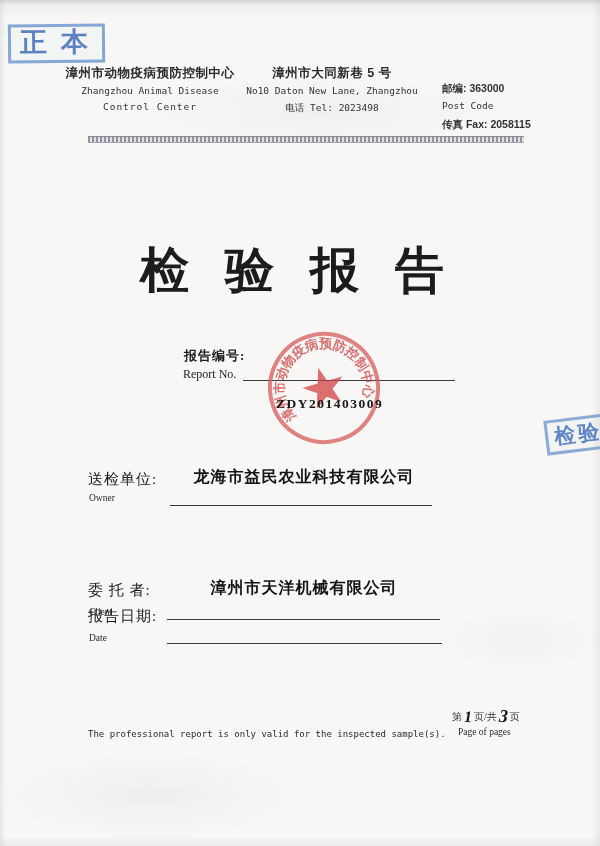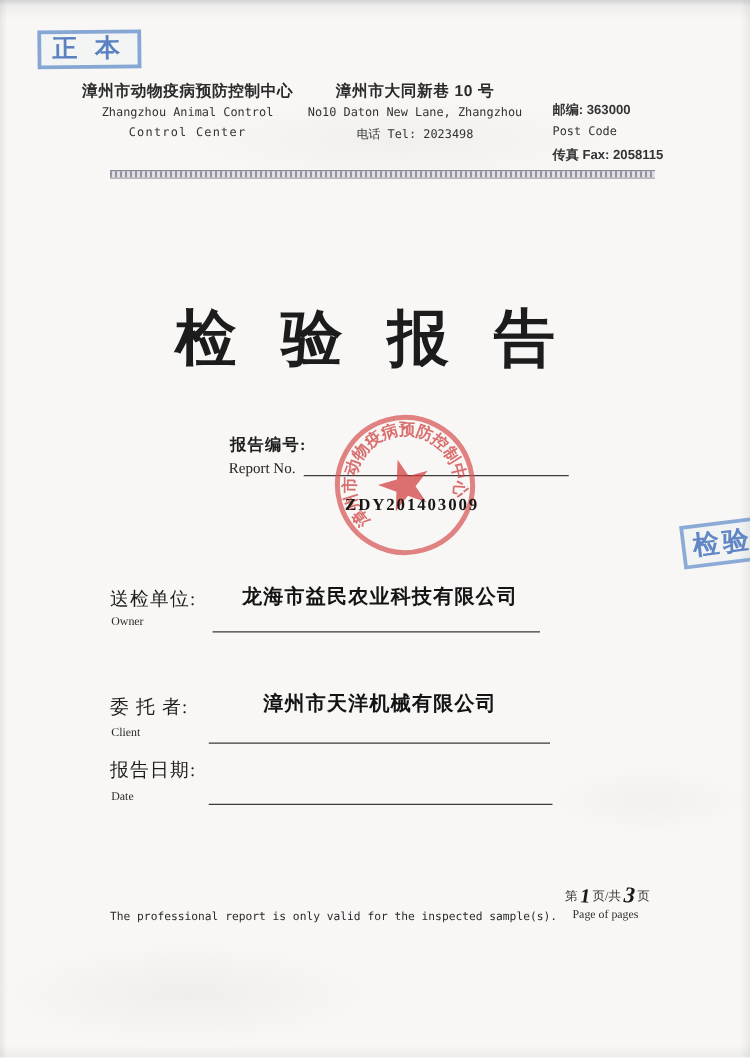--- a/index.html
+++ b/index.html
@@ -17,25 +17,24 @@
       linear-gradient(0deg, rgba(130,130,138,0.10) 0px, rgba(0,0,0,0) 10px);
   }
   .abs{position:absolute;}
 
   
   .copy-stamp{
     left:8px;top:24px;
     border:3px solid rgba(106,146,204,0.8);
     color:rgba(78,118,190,0.92);
     font-family:"Liberation Serif",serif;
-    font-weight:bold;font-size:20px;line-height:1.1;
+    font-weight:bold;font-size:27px;line-height:1.1;
     padding:1px 0 2px 9px;letter-spacing:14px;
     transform:rotate(-0.6deg);
     background:rgba(140,170,220,0.04);
-    margin-left:22px;
   }
 
   
   .hdr{line-height:1.15;}
   .hdr-col1{left:58px;top:66px;width:184px;text-align:center;}
   .hdr-col2{left:246px;top:66px;width:172px;text-align:center;}
   .hdr-col3{left:442px;top:68px;width:130px;text-align:left;margin-top:14px;}
   .hdr .zh{font-family:"Liberation Sans",sans-serif;font-weight:bold;font-size:12.5px;color:#2b2b2b;letter-spacing:0.5px;}
   .hdr .mono{font-family:"DejaVu Sans Mono",monospace;font-size:9.5px;color:#333;margin-top:6px;}
   .hdr .mono2{font-family:"DejaVu Sans Mono",monospace;font-size:9.5px;color:#333;margin-top:5px;letter-spacing:1px;}
@@ -84,21 +83,21 @@
   }
 
   
   .field{left:0;top:0;width:600px;height:46px;}
   .field .zh{position:absolute;left:88px;top:0;font-size:15px;color:#1d1d1d;letter-spacing:1px;}
   .field .val{position:absolute;left:158px;top:-3px;width:292px;text-align:center;font-weight:bold;font-size:16px;color:#141414;letter-spacing:1px;}
   .field .en{position:absolute;left:89px;top:26px;font-size:9.5px;color:#2a2a2a;}
   .field .line{position:absolute;border-top:1.2px solid #3a3a3a;}
   .f1{top:470px;padding-left:24px;} .f1 .en{top:23px;} .f1 .line{left:170px;width:262px;top:35px;}
   .f2{top:515px;} .f2 .line{left:158px;width:282px;top:36px;}
-  .f3{top:556px;} .f3 .line{left:167px;width:273px;top:38px;}
+  .f3{top:581px;} .f3 .line{left:167px;width:273px;top:38px;}
   .f4{top:607px;} .f4 .line{left:167px;width:275px;top:36px;}
 
   
   .foot-zh{left:88px;top:710px;font-family:"Liberation Sans",sans-serif;font-weight:bold;font-size:10.5px;color:#222;}
   .foot-en{left:88px;top:729px;font-family:"DejaVu Sans Mono",monospace;font-size:9px;color:#2b2b2b;}
   .page-num{left:452px;top:706px;font-size:10px;color:#333;white-space:nowrap;}
   .page-num .hand{display:inline-block;font-size:16px;font-weight:bold;color:#1a1a1a;transform:skewX(-6deg) rotate(3deg);padding:0 2px;vertical-align:-2px;}
   .page-num .hand3{font-size:18px;transform:skewX(-8deg) rotate(6deg);}
   .page-label{left:458px;top:727px;font-size:9.5px;color:#2e2e2e;}
 </style>
@@ -106,25 +105,25 @@
 <body>
 
 <div class="page">
 
   <div class="abs copy-stamp">
     <span>正本</span>
   </div>
 
   <div class="abs hdr hdr-col1">
     <div class="zh">漳州市动物疫病预防控制中心</div>
-    <div class="mono">Zhangzhou Animal Control</div>
+    <div class="mono">Zhangzhou Animal Disease</div>
     <div class="mono2">Control Center</div>
   </div>
   <div class="abs hdr hdr-col2">
-    <div class="zh">漳州市大同新巷 10 号</div>
+    <div class="zh">漳州市大同新巷 5 号</div>
     <div class="mono">No10 Daton New Lane, Zhangzhou</div>
     <div class="mono">电话 Tel: 2023498</div>
   </div>
   <div class="abs hdr hdr-col3">
     <div class="zh3">邮编: 363000</div>
     <div class="mono">Post Code</div>
     <div class="zh3" style="margin-top:6px;">传真 Fax: 2058115</div>
   </div>
 
   <div class="abs divider"></div>

